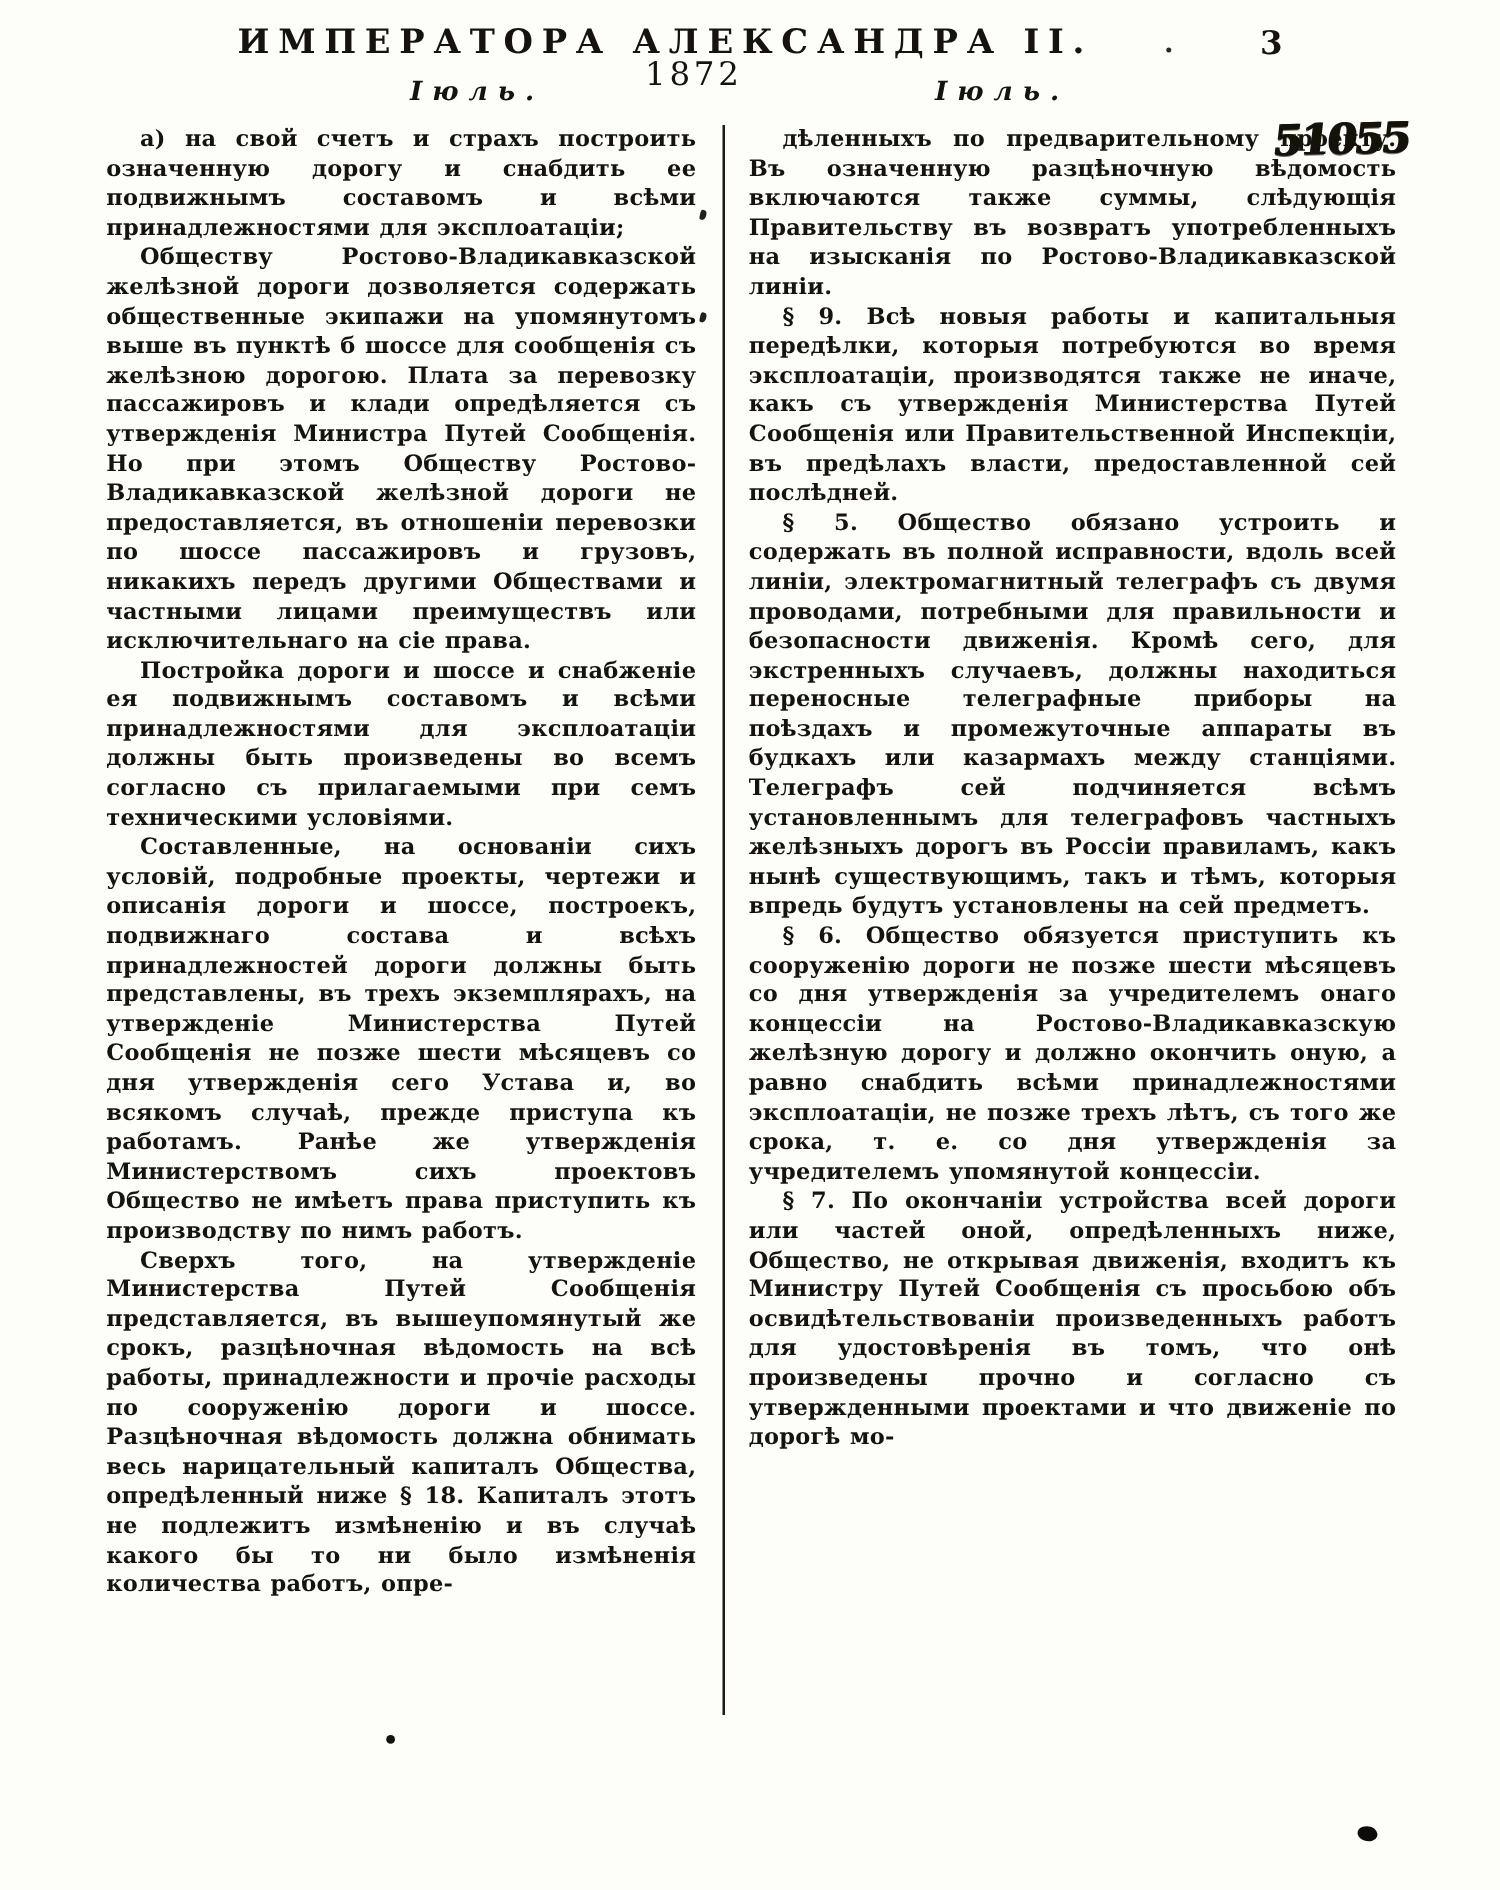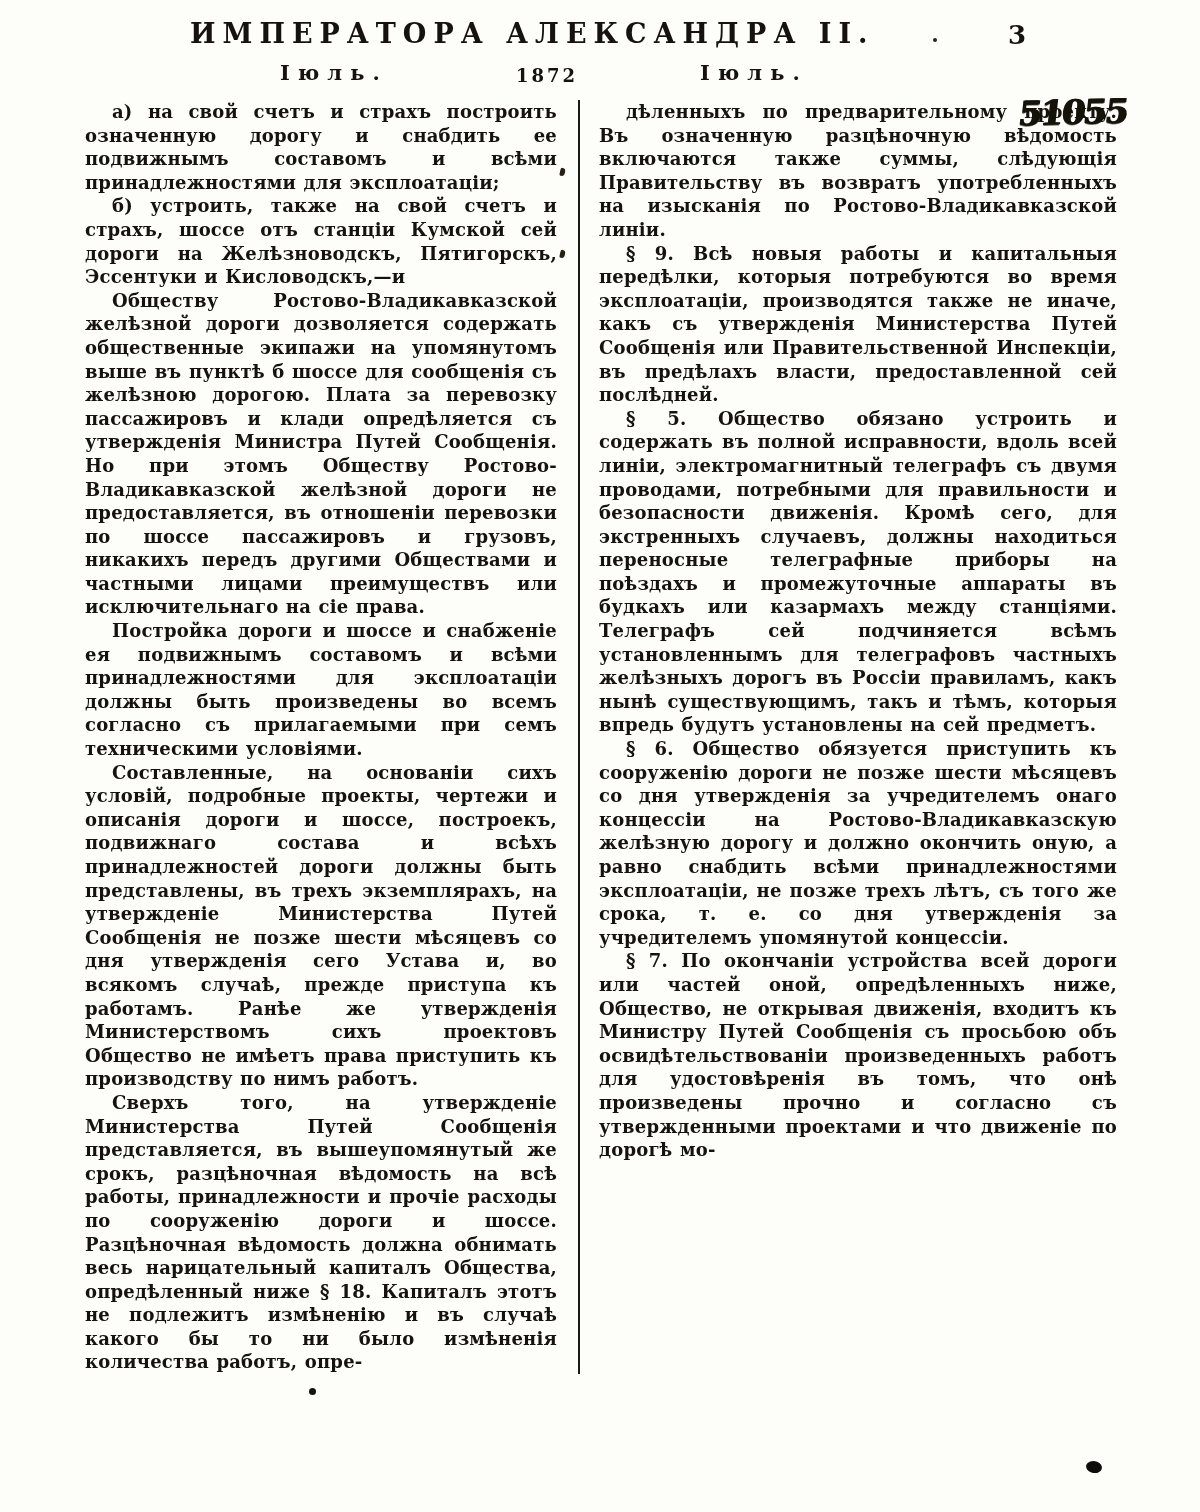--- a/index.html
+++ b/index.html
@@ -43,32 +43,34 @@
     left: 933px;
     width: 4px;
     height: 4px;
     background: #2a2620;
     border-radius: 50%;
   }
   .month {
     position: absolute;
     top: 60px;
     font-size: 21px;
+    font-style: italic;
     font-weight: 700;
     letter-spacing: 8px;
     white-space: nowrap;
+    margin-left: 48px;
   }
   .month.left  { left: 280px; }
   .month.right { left: 700px; }
   .year {
     position: absolute;
-    top: 65px;
+    top: 45px;
     left: 516px;
-    font-size: 18px;
-    font-weight: 700;
+    font-size: 26px;
+    font-weight: 400;
     letter-spacing: 3px;
   }
 
   
   .handwritten {
     position: absolute;
     top: 92px;
     left: 1018px;
     font-size: 34px;
     font-weight: 700;
@@ -152,21 +154,20 @@
   <span class="header-dot"></span>
   <div class="month left">Іюль.</div>
   <div class="year">1872</div>
   <div class="month right">Іюль.</div>
 
   <div class="handwritten">51055</div>
 
   <main class="columns">
     <section class="col left">
       <p>а) на свой счетъ и страхъ построить означенную дорогу и снабдить ее подвижнымъ составомъ и всѣми принадлежностями для эксплоатаціи;</p>
-      <p>б) устроить, также на свой счетъ и страхъ, шоссе отъ станціи Кумской сей дороги на Желѣзноводскъ, Пятигорскъ, Эссентуки и Кисловодскъ,—и</p>
       <p>Обществу Ростово-Владикавказской желѣзной дороги дозволяется содержать общественные экипажи на упомянутомъ выше въ пунктѣ б шоссе для сообщенія съ желѣзною дорогою. Плата за перевозку пассажировъ и клади опредѣляется съ утвержденія Министра Путей Сообщенія. Но при этомъ Обществу Ростово-Владикавказской желѣзной дороги не предоставляется, въ отношеніи перевозки по шоссе пассажировъ и грузовъ, никакихъ передъ другими Обществами и частными лицами преимуществъ или исключительнаго на сіе права.</p>
       <p>Постройка дороги и шоссе и снабженіе ея подвижнымъ составомъ и всѣми принадлежностями для эксплоатаціи должны быть произведены во всемъ согласно съ прилагаемыми при семъ техническими условіями.</p>
       <p>Составленные, на основаніи сихъ условій, подробные проекты, чертежи и описанія дороги и шоссе, построекъ, подвижнаго состава и всѣхъ принадлежностей дороги должны быть представлены, въ трехъ экземплярахъ, на утвержденіе Министерства Путей Сообщенія не позже шести мѣсяцевъ со дня утвержденія сего Устава и, во всякомъ случаѣ, прежде приступа къ работамъ. Ранѣе же утвержденія Министерствомъ сихъ проектовъ Общество не имѣетъ права приступить къ производству по нимъ работъ.</p>
       <p>Сверхъ того, на утвержденіе Министерства Путей Сообщенія представляется, въ вышеупомянутый же срокъ, разцѣночная вѣдомость на всѣ работы, принадлежности и прочіе расходы по сооруженію дороги и шоссе. Разцѣночная вѣдомость должна обнимать весь нарицательный капиталъ Общества, опредѣленный ниже § 18. Капиталъ этотъ не подлежитъ измѣненію и въ случаѣ какого бы то ни было измѣненія количества работъ, опре-</p>
     </section>
 
     <div class="divider"></div>
 
     <section class="col right">
       <p>дѣленныхъ по предварительному проекту. Въ означенную разцѣночную вѣдомость включаются также суммы, слѣдующія Правительству въ возвратъ употребленныхъ на изысканія по Ростово-Владикавказской линіи.</p>

